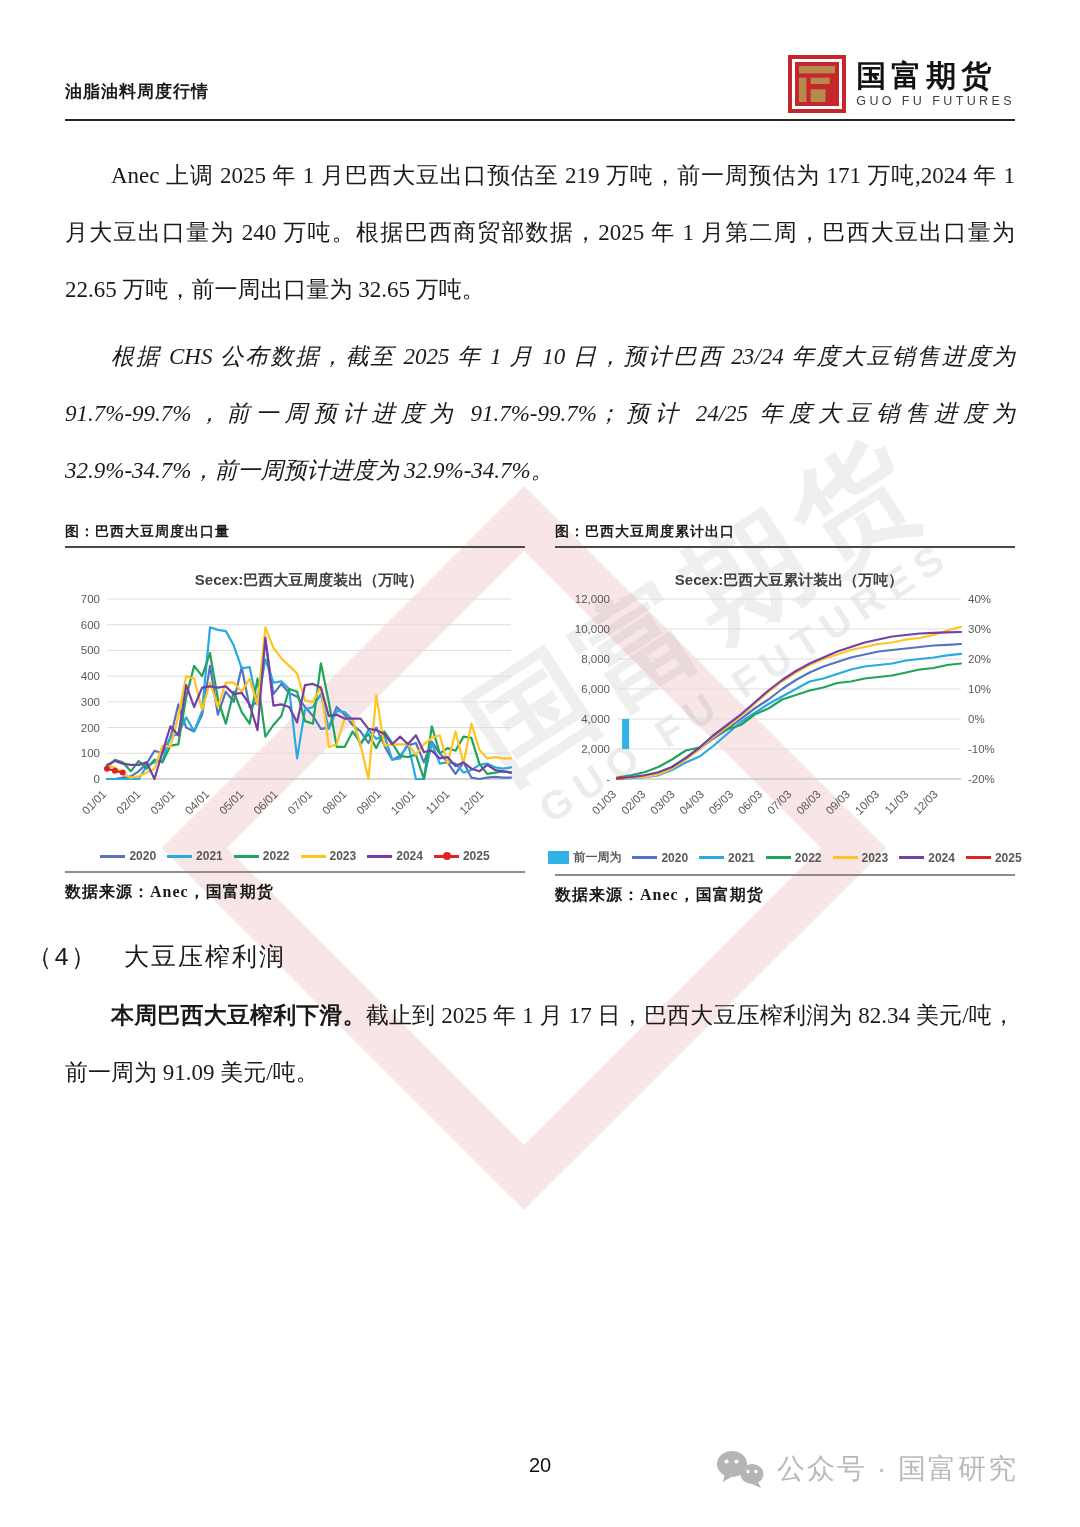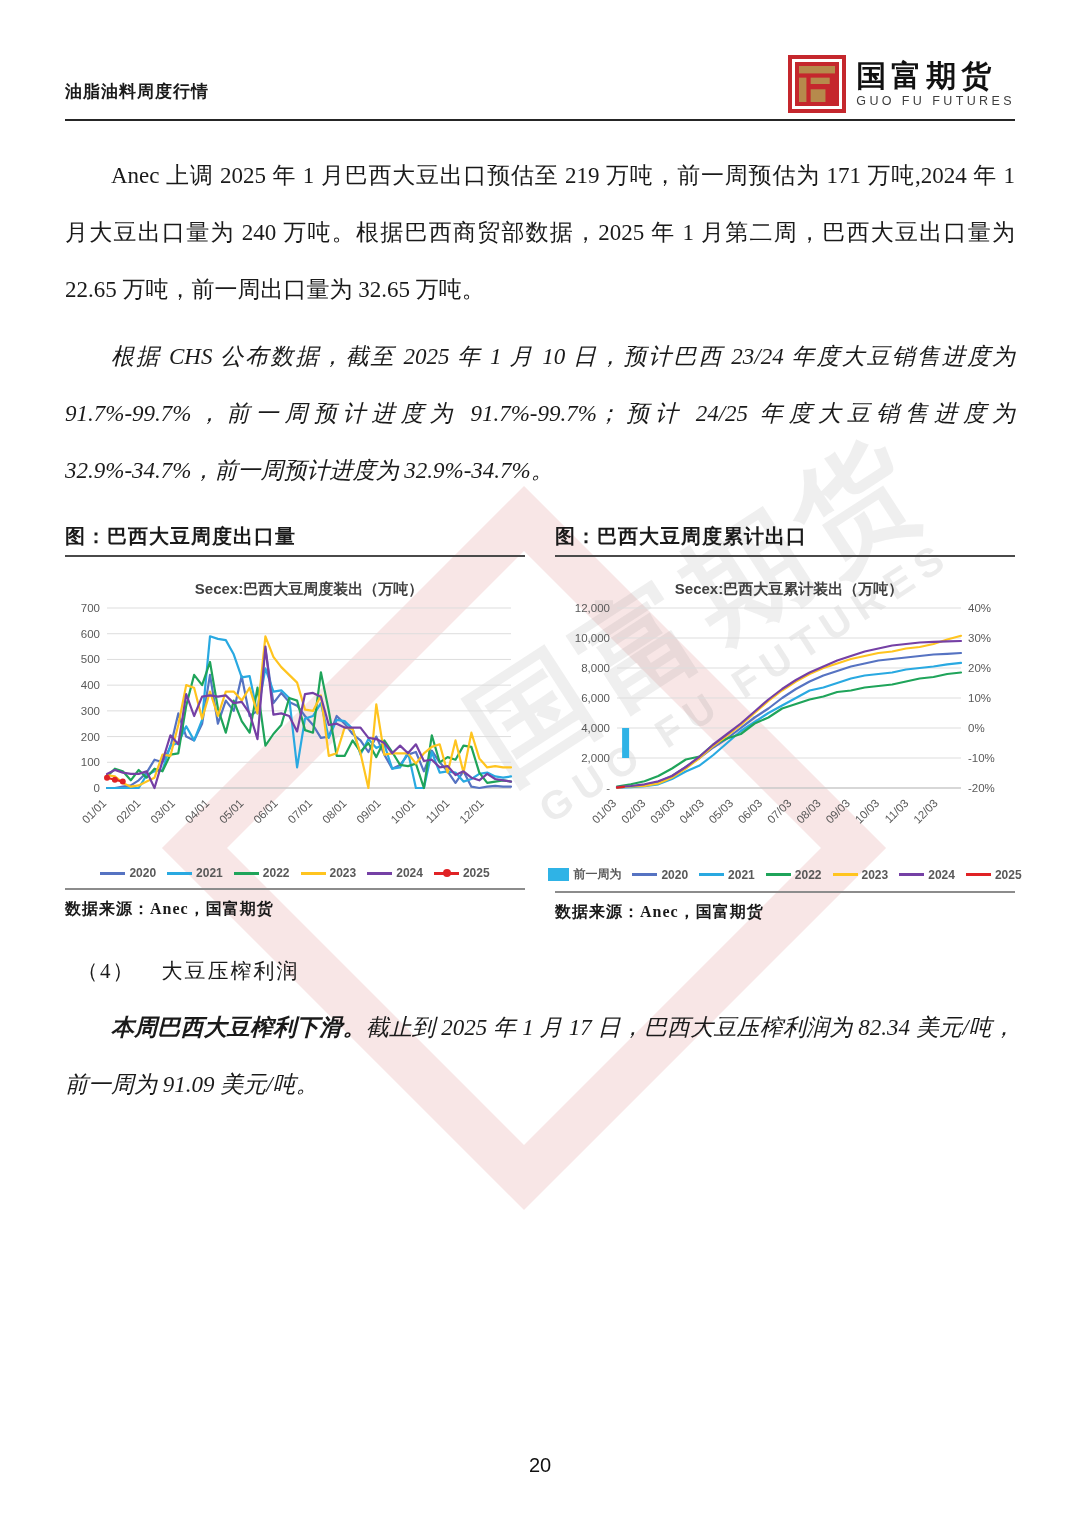--- a/index.html
+++ b/index.html
@@ -13,36 +13,36 @@
   .logo-mark{width:58px;height:58px;background:#C5272D;display:flex;align-items:center;justify-content:center;}
   .logo-mark-inner{width:44px;height:44px;border:3px solid #ffffff;position:relative;}
   .logo-glyph{position:absolute;inset:4px;}
   .logo-text .cn{font-size:30px;font-weight:900;letter-spacing:5px;line-height:1.05;font-family:"Liberation Sans",sans-serif;color:#111;}
   .logo-text .en{font-size:12.5px;letter-spacing:3.4px;color:#3d3d3d;font-family:"Liberation Sans",sans-serif;margin-top:2px;}
   .header-rule{margin:6px 65px 0 65px;border-top:2px solid #262626;height:0;}
   
   .para{margin:0 65px;font-size:23px;line-height:57px;text-align:justify;text-indent:2em;}
   .p1{margin-top:26px;}
   .p2{margin-top:10px;font-style:italic;}
-  .p3{margin-top:14px;font-style:italic;}
+  .p3{margin-top:14px;}
   .para b{font-weight:bold;}
   
   .figures{display:flex;gap:30px;margin:24px 65px 0 65px;}
   .figure{flex:1;min-width:0;}
-  .fig-caption{font-size:20px;font-weight:bold;padding-bottom:5px;border-bottom:2px solid #4a4a4a;letter-spacing:1px;}
+  .fig-caption{font-size:14px;font-weight:bold;padding-bottom:5px;border-bottom:2px solid #4a4a4a;letter-spacing:1px;}
   .fig-chart{margin-top:21px;}
   .fig-legend{display:flex;justify-content:center;align-items:center;gap:11px;flex-wrap:nowrap;
-              font-family:"Liberation Sans",sans-serif;font-size:12px;font-weight:bold;color:#595959;margin-top:16px;}
+              font-family:"Liberation Sans",sans-serif;font-size:12px;font-weight:bold;color:#595959;margin-top:8px;}
   .legend-item{display:flex;align-items:center;gap:4px;white-space:nowrap;}
   .sw-line{width:25px;height:3px;display:inline-block;position:relative;}
   .sw-dot{position:absolute;left:9px;top:-2.5px;width:8px;height:8px;border-radius:50%;}
   .sw-bar{width:21px;height:13px;display:inline-block;}
   .fig-source{margin-top:8px;border-top:2px solid #8c8c8c;padding-top:9px;font-size:16px;font-weight:bold;letter-spacing:1px;}
   
-  .section-heading{margin:34px 65px 0 77px;font-size:21px;letter-spacing:2px;}
+  .section-heading{margin:34px 65px 0 27px;font-size:25px;letter-spacing:2px;font-family:Liberation Mono, monospace;}
   .section-heading .num{margin-right:26px;}
   
   .page-num{position:absolute;left:0;right:0;bottom:50px;text-align:center;font-size:20px;font-family:"Liberation Sans",sans-serif;color:#111;}
   .wechat{position:absolute;right:62px;bottom:38px;display:flex;align-items:center;gap:10px;color:#b9b9b9;
           font-size:28px;font-family:"Liberation Sans",sans-serif;letter-spacing:2px;}
   
   .watermark{position:absolute;inset:0;z-index:0;pointer-events:none;}
   .wm-diamond{position:absolute;left:268px;top:592px;width:420px;height:420px;
               border:46px solid rgba(201,63,58,0.13);transform:rotate(45deg);}
   .wm-text{position:absolute;left:430px;top:540px;width:560px;text-align:center;
@@ -247,14 +247,27 @@
     <div class="section-heading">
       <span class="num">（4）</span><span>大豆压榨利润</span>
     </div>
 
     <p class="para p3"><b>本周巴西大豆榨利下滑。</b><span>截止到 2025 年 1 月 17 日，巴西大豆压榨利润为 82.34 美元/吨，前一周为 91.09 美元/吨。</span></p>
 
   </div>
 
   <div class="page-num">20</div>
 
+  <div class="wechat">
+    <svg width="52" height="40" viewBox="0 0 52 40">
+      <ellipse cx="17" cy="15" rx="15" ry="13" fill="#b5b5b5"></ellipse>
+      <polygon points="10,25 8,33 18,27" fill="#b5b5b5"></polygon>
+      <circle cx="11.5" cy="12.5" r="2.1" fill="#ffffff"></circle>
+      <circle cx="21.5" cy="12.5" r="2.1" fill="#ffffff"></circle>
+      <ellipse cx="37" cy="25" rx="11.5" ry="10" fill="#b5b5b5"></ellipse>
+      <polygon points="43,33 46,39 36,34.5" fill="#b5b5b5"></polygon>
+      <circle cx="33" cy="22.5" r="1.7" fill="#ffffff"></circle>
+      <circle cx="41" cy="22.5" r="1.7" fill="#ffffff"></circle>
+    </svg>
+    <span>公众号 · 国富研究</span>
+  </div>
 
 </div>
 
 </body></html>

